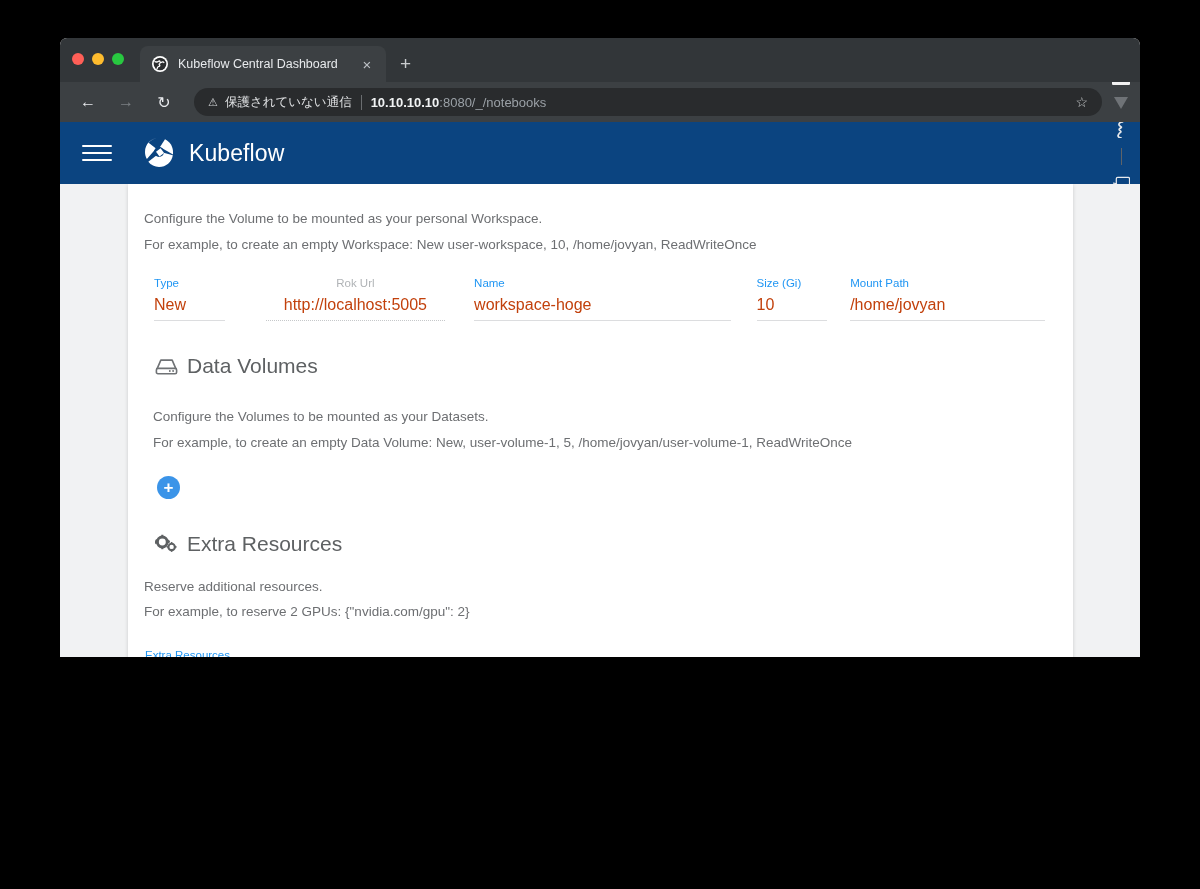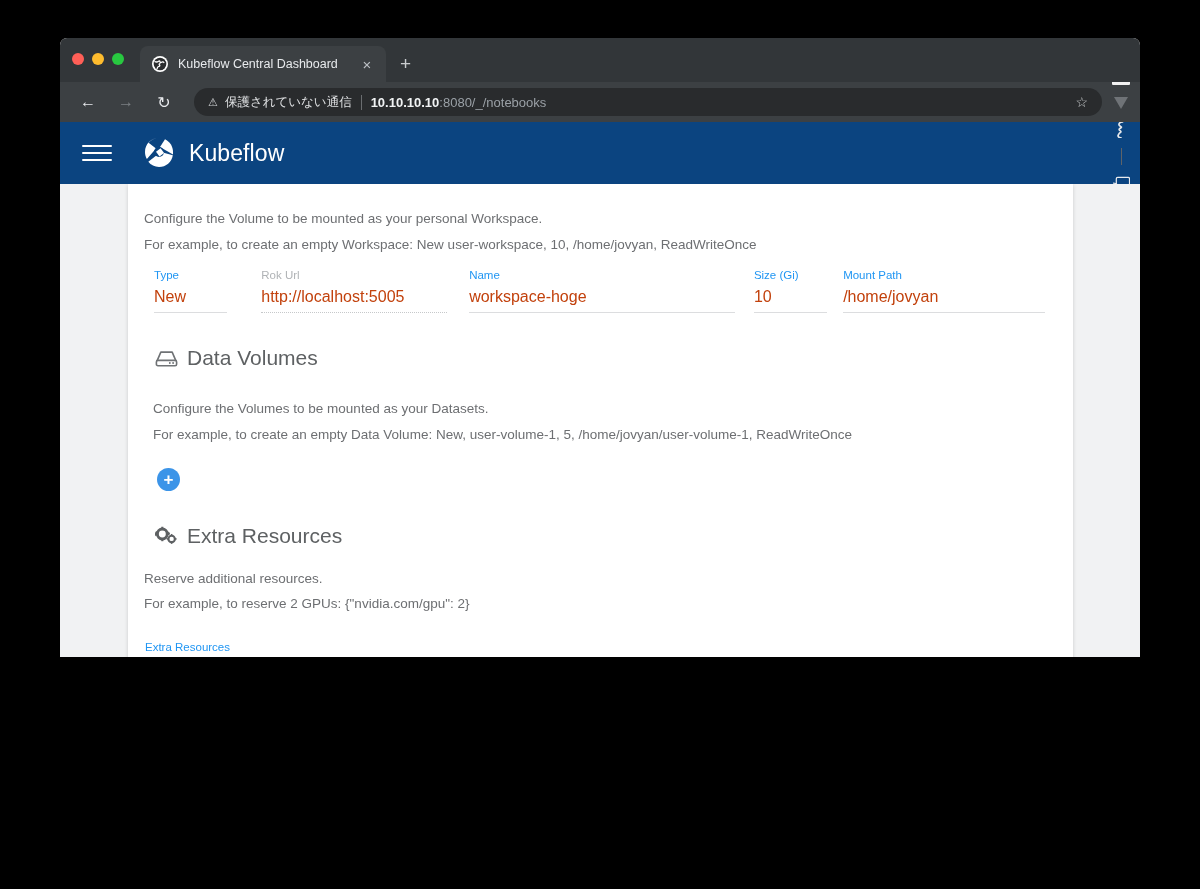--- a/index.html
+++ b/index.html
@@ -185,23 +185,23 @@
     font-size: 13.5px;
     line-height: 1.9;
     padding-left: 0;
   }
   .desc.indent { padding-left: 9px; }
 
   
   .form-row {
     display: flex;
     align-items: flex-end;
-    margin-top: 12px;
+    margin-top: 20px;
     padding-left: 10px;
-    gap: 6px;
+    gap: 13px;
   }
   .field { display: flex; flex-direction: column; position: relative; }
   .flabel {
     font-size: 11.5px;
     color: #2196f3;
     margin-bottom: 4px;
     white-space: nowrap;
   }
   .flabel.muted { color: #b0b3b6; }
   .fvalue {
@@ -212,21 +212,21 @@
     white-space: nowrap;
     overflow: hidden;
   }
   .underline { height: 1px; background: #dcdddf; margin-top: 4px; }
   .underline.dotted {
     height: 0; background: none;
     border-bottom: 1px dotted #c6c8ca;
   }
   .f-type { width: 78px; }
   .f-type .fvalue { position: relative; }
-  .f-rok { width: 198px; margin-left: 28px; }
+  .f-rok { width: 198px; margin-left: 28px; text-align: center; }
   .f-name { width: 283px; margin-left: 16px; }
   .f-size { width: 78px; margin-left: 13px; }
   .f-mount { width: 215px; margin-left: 10px; }
 
   
   .section-head {
     display: flex;
     align-items: center;
     gap: 9px;
     margin-top: 33px;

